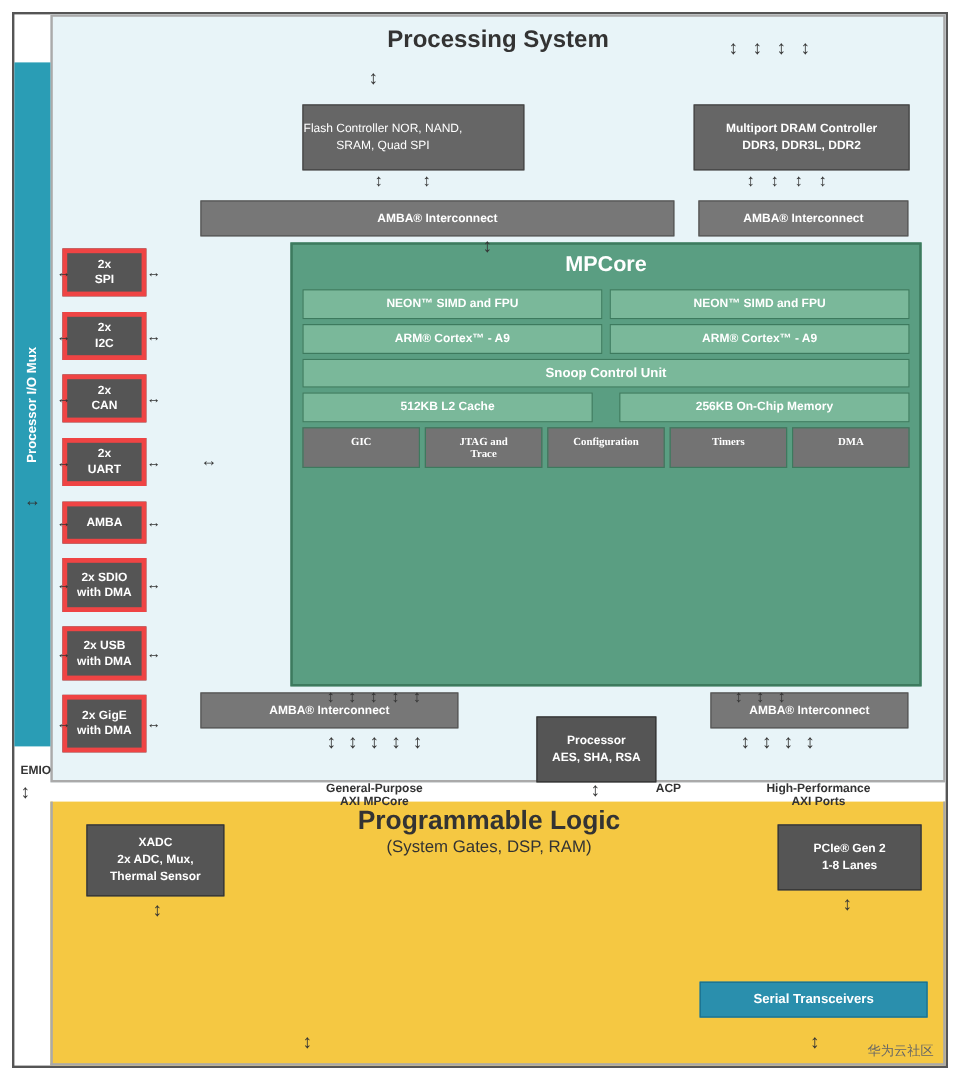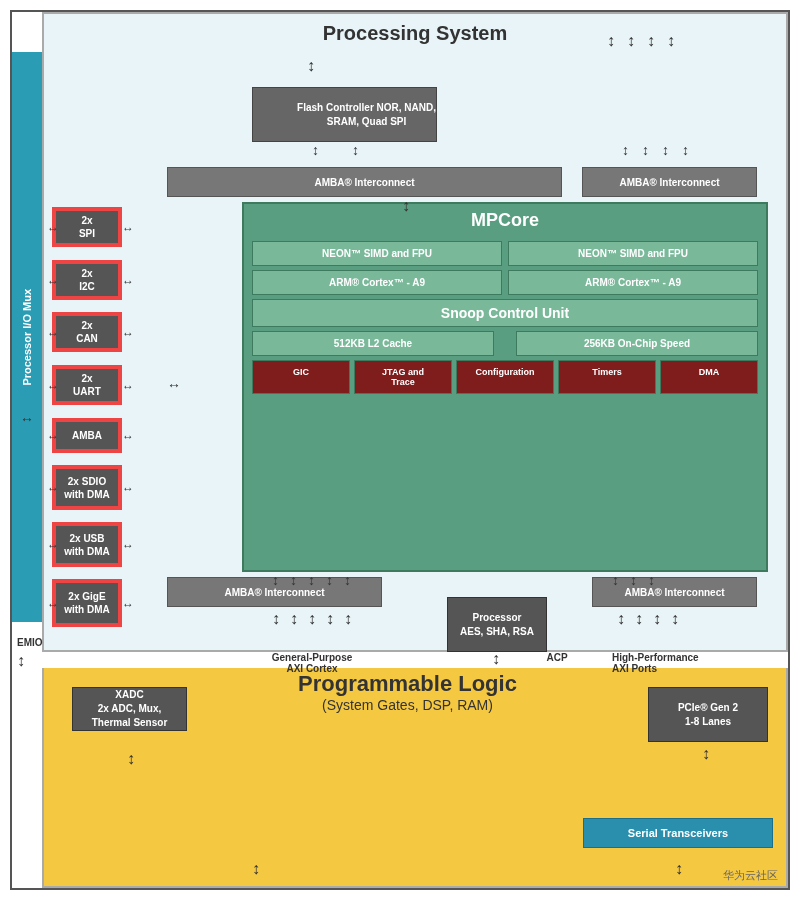--- a/index.html
+++ b/index.html
@@ -143,21 +143,21 @@
       padding: 6px 4px;
     }
 
     
     .snoop-box {
       margin: 4px 8px;
       background: #7ab89a;
       border: 1px solid #3d7a5e;
       color: #fff;
       text-align: center;
-      font-size: 14px;
+      font-size: 11px;
       font-weight: bold;
       padding: 5px;
     }
 
     
     .cache-row {
       display: flex;
       gap: 22px;
       margin: 4px 8px;
     }
@@ -173,42 +173,43 @@
     }
 
     
     .bottom-row {
       display: flex;
       gap: 4px;
       margin: 4px 8px;
     }
     .bottom-box {
       flex: 1;
-      background: #7f1d1d;
+      background: #737373;
       border: 1px solid #3d7a5e;
       color: #fff;
       text-align: center;
       font-size: 9px;
       font-weight: bold;
       padding: 6px 18px;
+      font-family: Liberation Serif, serif;
     }
 
     
     .flash-box {
       position: absolute;
       top: 75px; left: 240px;
       width: 185px; height: 55px;
       background: #666;
       color: #fff;
       text-align: center;
       font-size: 10px;
-      font-weight: bold;
-      display: flex;
-      align-items: center;
-      justify-content: flex-end;
+      font-weight: normal;
+      display: flex;
+      align-items: center;
+      justify-content: flex-start;
       border: 1px solid #444;
       line-height: 1.4;
     }
 
     
     .dram-box {
       position: absolute;
       top: 75px; right: 30px;
       width: 180px; height: 55px;
       background: #666;
@@ -397,20 +398,24 @@
     </div>
   <div class="arrow" style="left:110px; top:584px; font-size:12px;">
       <span>↔</span>
     </div>
 
   <div class="flash-box">
     <span style="white-space:pre-line;">Flash Controller NOR, NAND,
 SRAM, Quad SPI</span>
   </div>
 
+  <div class="dram-box">
+    <span style="white-space:pre-line;">Multiport DRAM Controller
+DDR3, DDR3L, DDR2</span>
+  </div>
 
   <div class="arrow" style="left:295px; top:45px; font-size:16px;">
       <span>↕</span>
     </div>
   <div class="arrow" style="left:595px; top:20px; font-size:16px;">
       <span>↕</span>
     </div>
   <div class="arrow" style="left:615px; top:20px; font-size:16px;">
       <span>↕</span>
     </div>
@@ -476,21 +481,21 @@
 
     <div class="snoop-box">
       <span>Snoop Control Unit</span>
     </div>
 
     <div class="cache-row">
       <div class="cache-box">
         <span>512KB L2 Cache</span>
       </div>
       <div class="cache-box">
-        <span>256KB On-Chip Speed</span>
+        <span>256KB On-Chip Memory</span>
       </div>
     </div>
 
     <div class="bottom-row">
       <div class="bottom-box">
         <span>GIC</span>
       </div>
       <div class="bottom-box">
         <span>JTAG and Trace</span>
       </div>
@@ -560,32 +565,32 @@
     </div>
   <div class="arrow" style="left:314px; top:598px; font-size:16px;">
       <span>↕</span>
     </div>
   <div class="arrow" style="left:332px; top:598px; font-size:16px;">
       <span>↕</span>
     </div>
 
   <div style="position:absolute; left:240px; top:640px; text-align:center; width:120px; font-size:10px; font-weight:bold; color:#333;">
     <span style="white-space:pre-line;">General-Purpose
-AXI Cortex</span>
+AXI MPCore</span>
   </div>
 
   <div style="position:absolute; left:520px; top:640px; text-align:center; width:50px; font-size:10px; font-weight:bold; color:#333;">
     <span>ACP</span>
   </div>
 
   <div class="arrow" style="left:480px; top:638px; font-size:16px;">
       <span>↕</span>
     </div>
 
-  <div style="position:absolute; left:600px; top:640px; width:140px; font-size:10px; font-weight:bold; color:#333;">
+  <div style="position:absolute; left:600px; top:640px; text-align:center; width:140px; font-size:10px; font-weight:bold; color:#333;">
     <span style="white-space:pre-line;">High-Performance
 AXI Ports</span>
   </div>
 
   <div class="arrow" style="left:605px; top:598px; font-size:16px;">
       <span>↕</span>
     </div>
   <div class="arrow" style="left:623px; top:598px; font-size:16px;">
       <span>↕</span>
     </div>
@@ -602,21 +607,21 @@
 
   <div class="arrow" style="left:5px; top:640px; font-size:16px;">
       <span>↕</span>
     </div>
 
   <div style="position:absolute; bottom:175px; left:15px; right:0; text-align:center;">
     <div class="pl-title">Programmable Logic</div>
     <div class="pl-subtitle">(System Gates, DSP, RAM)</div>
   </div>
 
-  <div class="pl-box" style="left:60px; top:675px; width:115px; height:44px;">
+  <div class="pl-box" style="left:60px; top:675px; width:115px; height:60px;">
     <span style="white-space:pre-line;">XADC
 2x ADC, Mux,
 Thermal Sensor</span>
   </div>
 
   <div class="arrow" style="left:115px; top:738px; font-size:16px;">
       <span>↕</span>
     </div>
 
   <div class="pl-box" style="right:20px; top:675px; width:120px; height:55px;">

